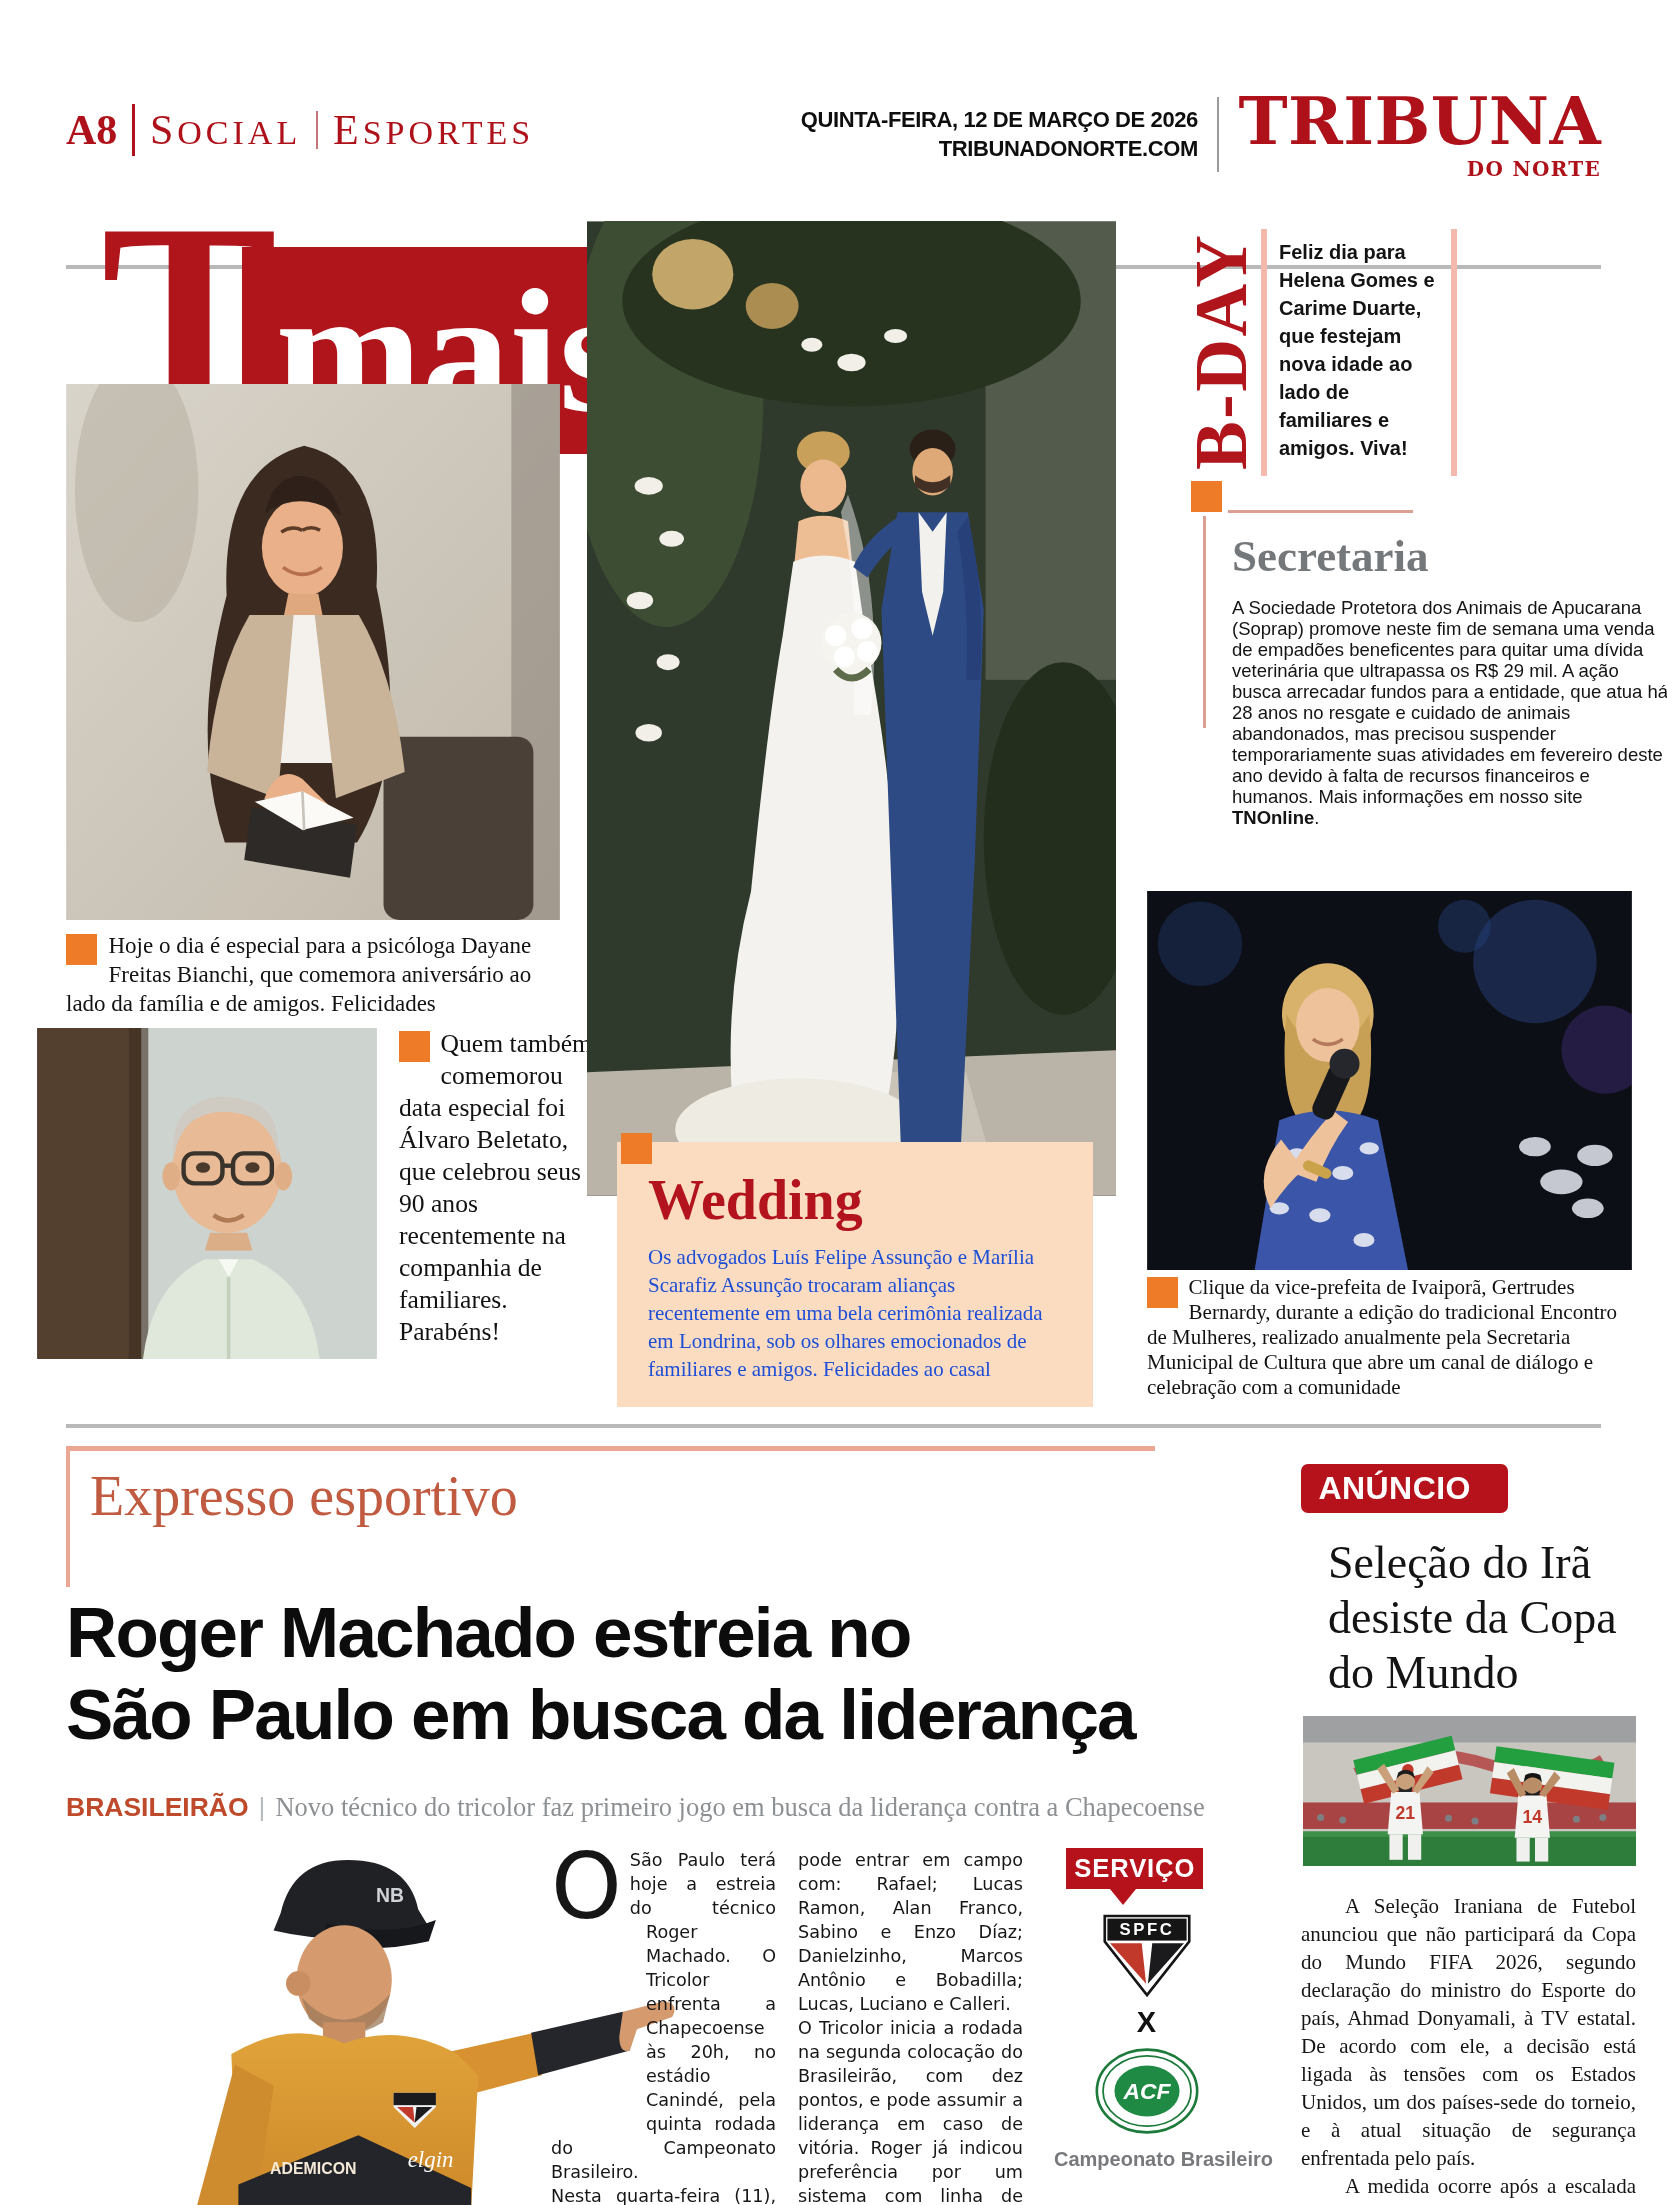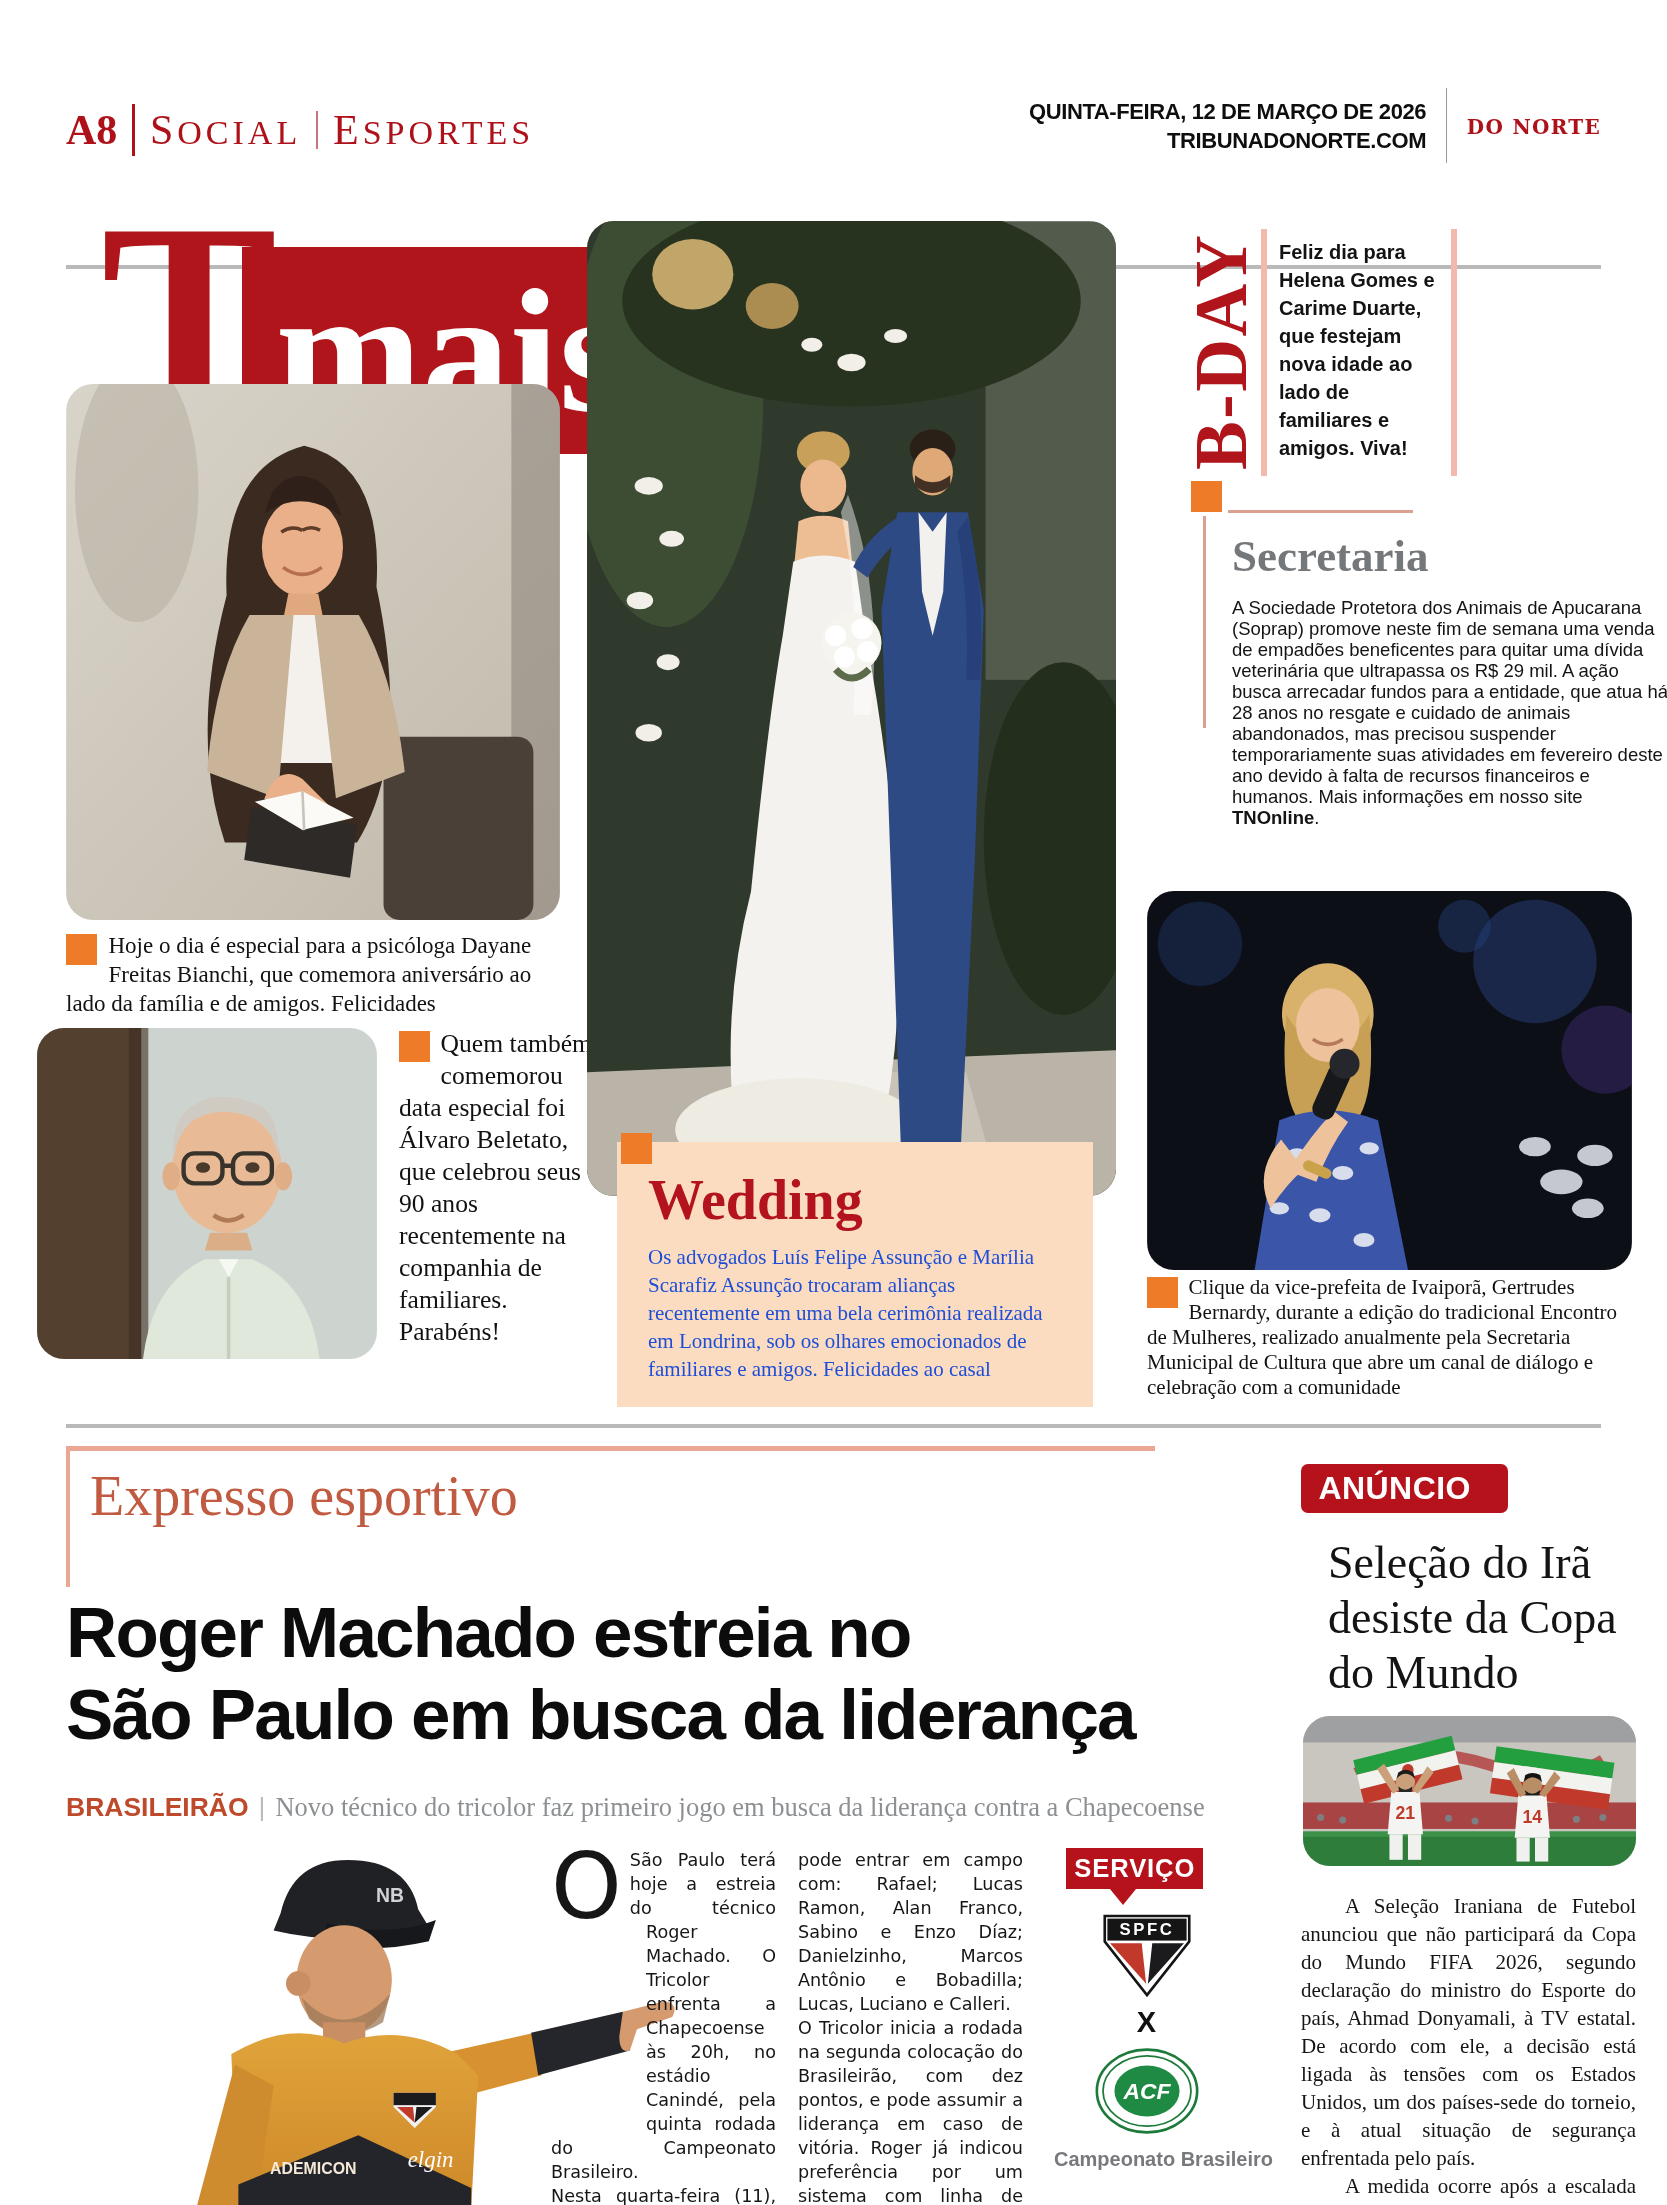--- a/index.html
+++ b/index.html
@@ -7,21 +7,21 @@
         font-family:"Liberation Sans",sans-serif;color:#111;}
   .abs{position:absolute;}
   .serif{font-family:"Liberation Serif",serif;}
   .slab{font-family:"DejaVu Serif",serif;}
   .artfont{font-family:"DejaVu Sans",sans-serif;}
   .red{color:#ae1119;}
   .sq{width:31px;height:31px;background:#ee7b28;}
   .rule{background:#b9b9b9;height:4px;}
   .just{text-align:justify;}
   .cap-serif{font-family:"Liberation Serif",serif;color:#121212;}
-  .photo{overflow:hidden;border-radius:27px;}
+  .photo{overflow:hidden;}
   .photo svg{display:block;}
   
   .hdr-left{left:66px;top:104px;display:flex;align-items:center;gap:15px;}
   .hdr-a8{font-size:42px;font-weight:700;line-height:1;}
   .hdr-bar{width:2.6px;height:52px;background:#ae1119;}
   .hdr-sec{font-size:34px;letter-spacing:4px;line-height:1;display:inline-block;}
   .hdr-sec::first-letter{font-size:42px;}
   .hdr-thin{width:1.8px;height:38px;background:#c4747a;}
   .hdr-right{right:66px;top:88px;display:flex;align-items:center;gap:19.4px;}
   .hdr-dates{text-align:right;font-weight:700;font-size:22px;line-height:29px;letter-spacing:-0.4px;color:#0e0e0e;}
@@ -87,20 +87,21 @@
     <span class="serif red hdr-sec" style="text-transform:uppercase;">Esportes</span>
   </div>
 
   <div class="abs hdr-right">
     <div class="hdr-dates">
       <div>QUINTA-FEIRA, 12 DE MARÇO DE 2026</div>
       <div>TRIBUNADONORTE.COM</div>
     </div>
     <div class="hdr-div"></div>
     <div>
+      <div class="slab red logo-big">TRIBUNA</div>
       <div class="slab red logo-sub">DO NORTE</div>
     </div>
   </div>
 
   <div class="abs rule" style="left:66px;right:66px;top:265px;"></div>
 
   <div class="abs" style="left:101px;top:207px;width:485px;height:309px;">
     <div class="abs tmais-box">
       <div class="serif tmais-mais">mais</div>
     </div>

